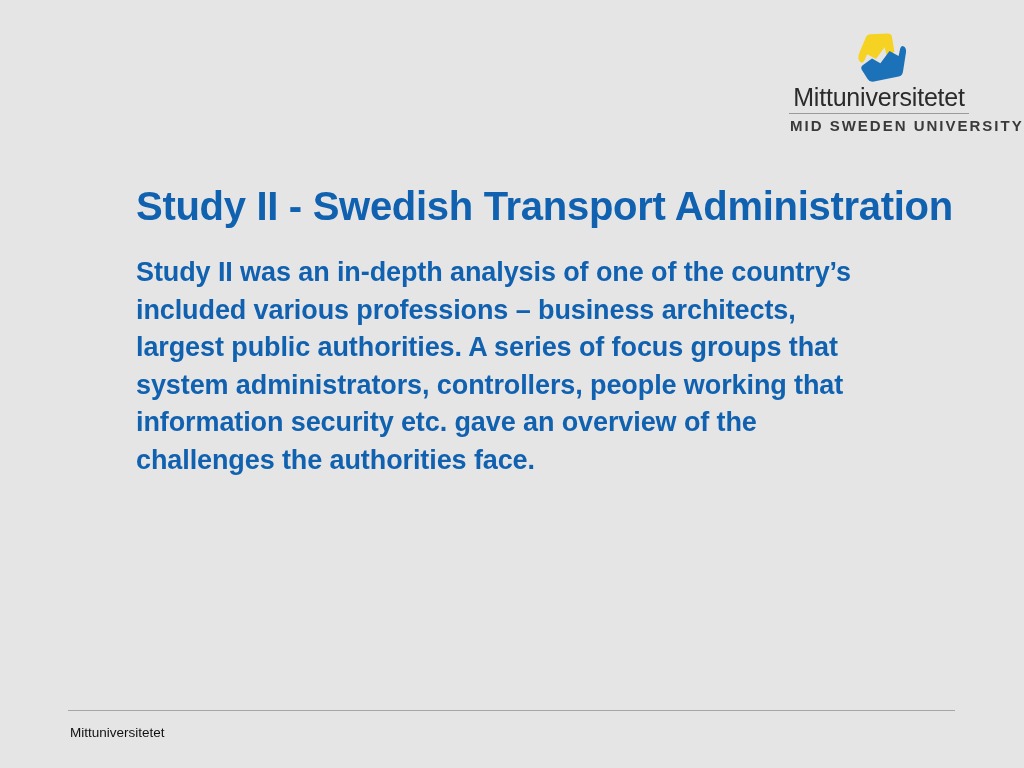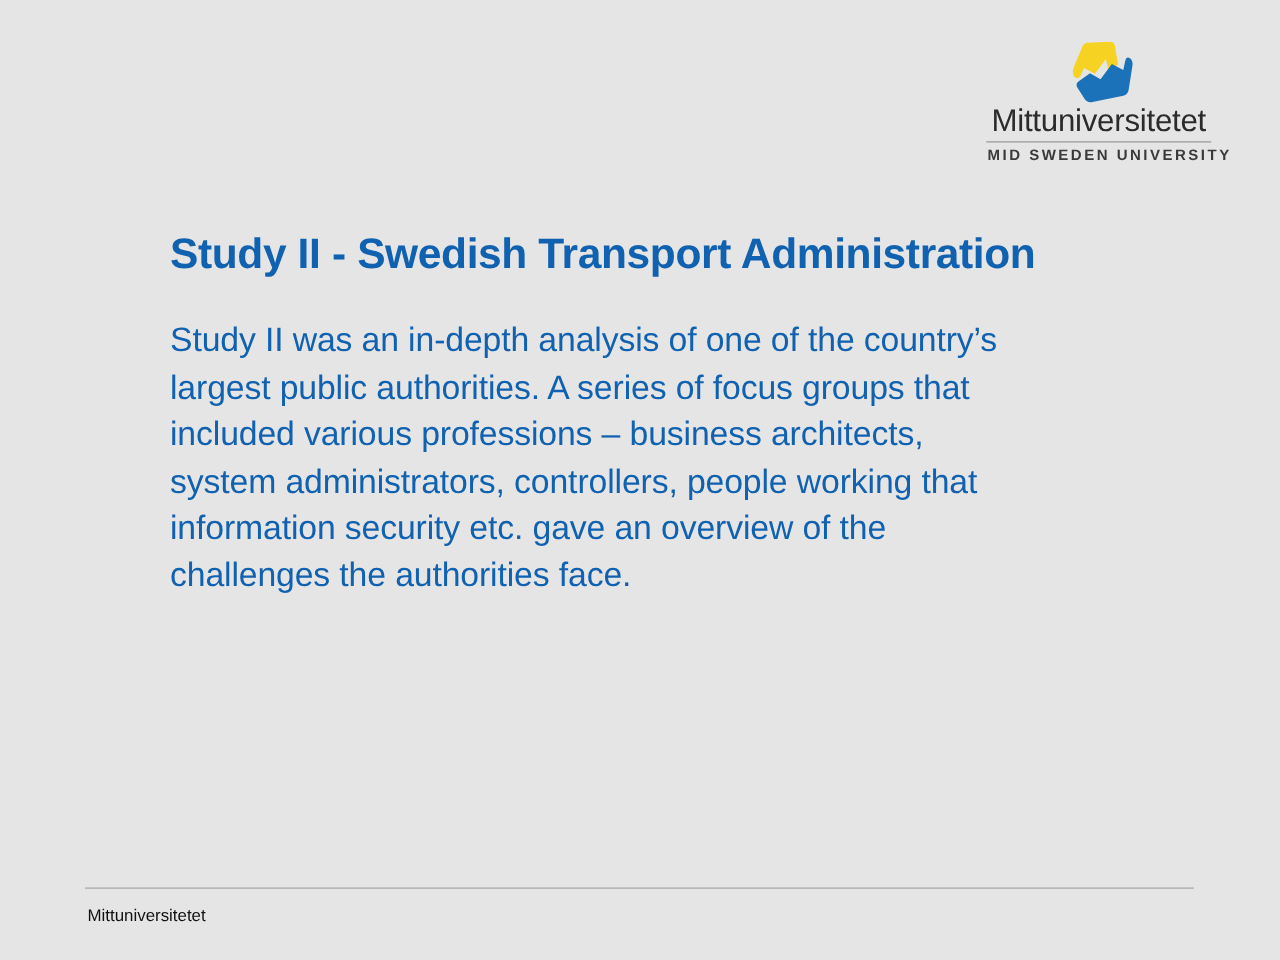--- a/index.html
+++ b/index.html
@@ -52,37 +52,37 @@
   .logo-rule {
     width: 180px;
     height: 1px;
     background: #9a9a9a;
     margin: 2px auto 0 auto;
   }
 
   .logo-tagline {
     display: block;
     font-family: "Liberation Sans", sans-serif;
-    font-size: 12px;
+    font-size: 15px;
     font-weight: 600;
     color: #3a3a3a;
     letter-spacing: 2.0px;
     white-space: nowrap;
     margin-top: 3px;
     padding-left: 2px;
   }
 
   
   .slide-title {
     position: absolute;
     left: 136px;
     top: 152px;
     width: 850px;
     font-family: "Liberation Sans", sans-serif;
-    font-size: 34px;
+    font-size: 40px;
     font-weight: bold;
     color: #1061b0;
     letter-spacing: -0.3px;
     white-space: nowrap;
     margin-top: 32px;
   }
 
   
   .slide-body {
     position: absolute;
@@ -92,20 +92,21 @@
     font-family: "Liberation Sans", sans-serif;
     font-size: 27px;
     font-weight: 400;
     color: #1061b0;
     line-height: 37.6px;
     letter-spacing: -0.1px;
   }
 
   .slide-body p {
     margin: 0;
+    font-weight: bold;
   }
 
   
   .footer-rule {
     position: absolute;
     left: 68px;
     top: 710px;
     width: 887px;
     height: 1px;
     background: #a6a6a6;
@@ -163,22 +164,22 @@
 
     <span class="logo-wordmark">Mittuniversitetet</span>
     <div class="logo-rule"></div>
     <span class="logo-tagline">MID SWEDEN UNIVERSITY</span>
   </div>
 
   <h1 class="slide-title">Study II - Swedish Transport Administration</h1>
 
   <div class="slide-body">
     <p>Study II was an in-depth analysis of one of the country’s</p>
+    <p>included various professions – business architects,</p>
     <p>largest public authorities. A series of focus groups that</p>
-    <p>included various professions – business architects,</p>
     <p>system administrators, controllers, people working that</p>
     <p>information security etc. gave an overview of the</p>
     <p>challenges the authorities face.</p>
   </div>
 
   <div class="footer-rule"></div>
   <div class="footer-text">Mittuniversitetet</div>
 
 </div>
 

